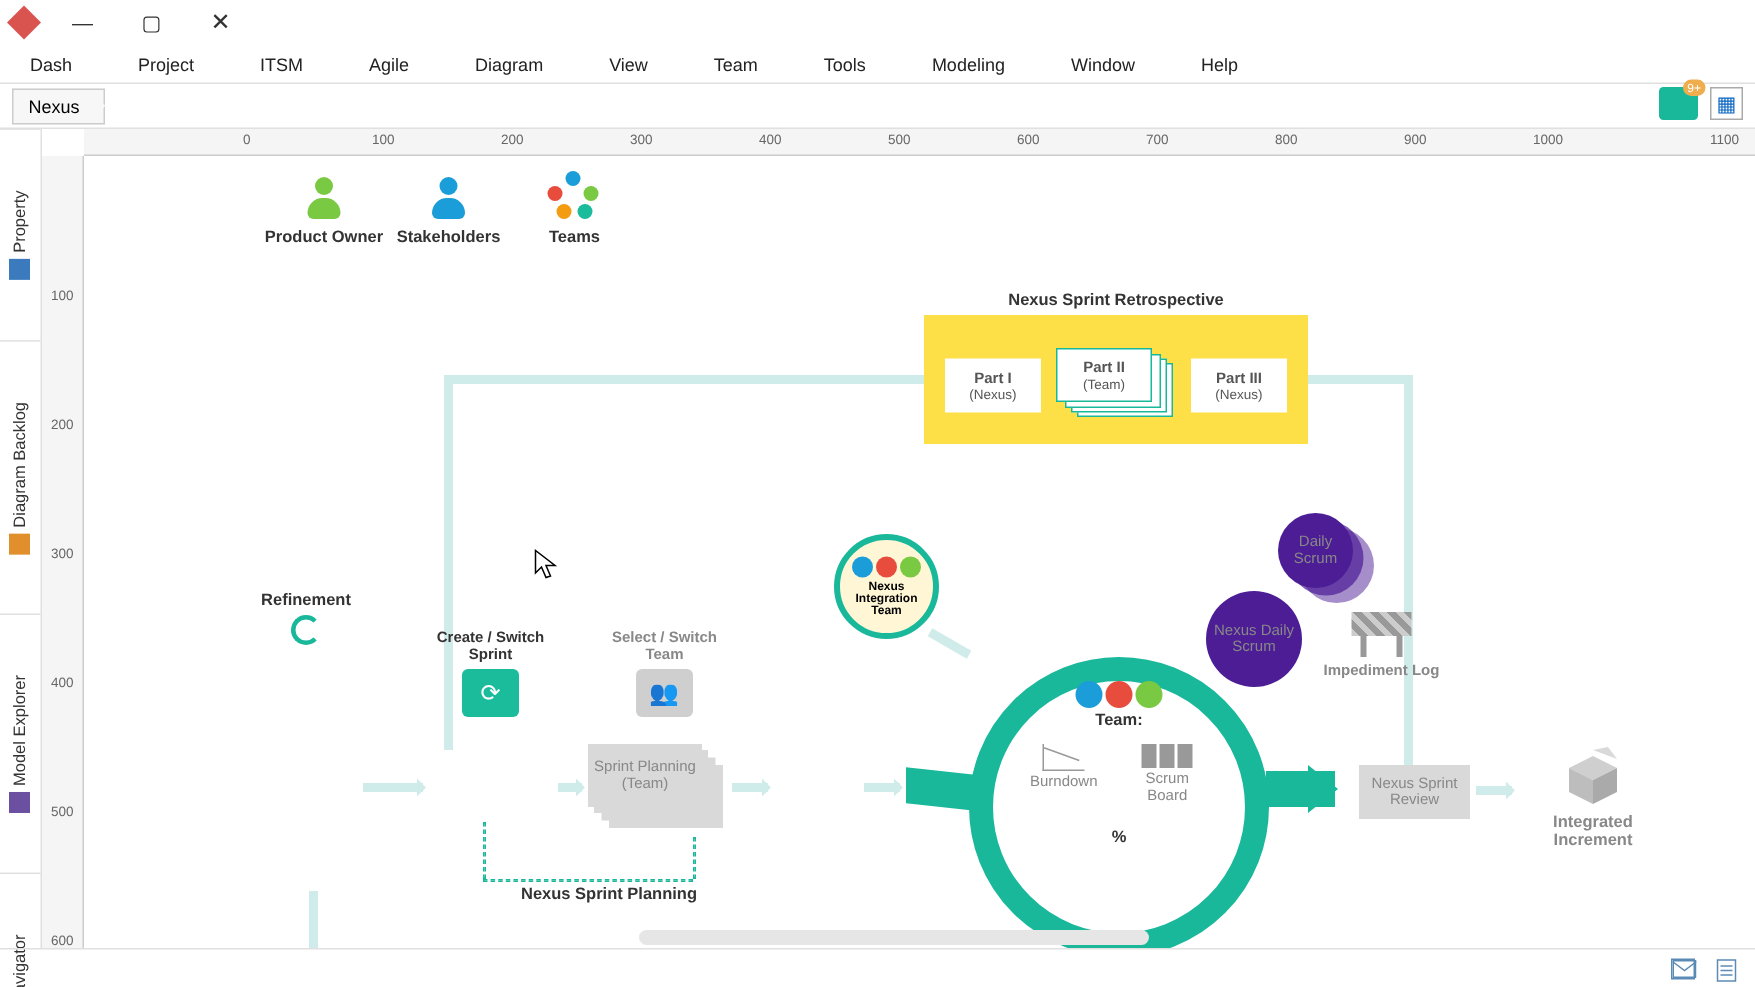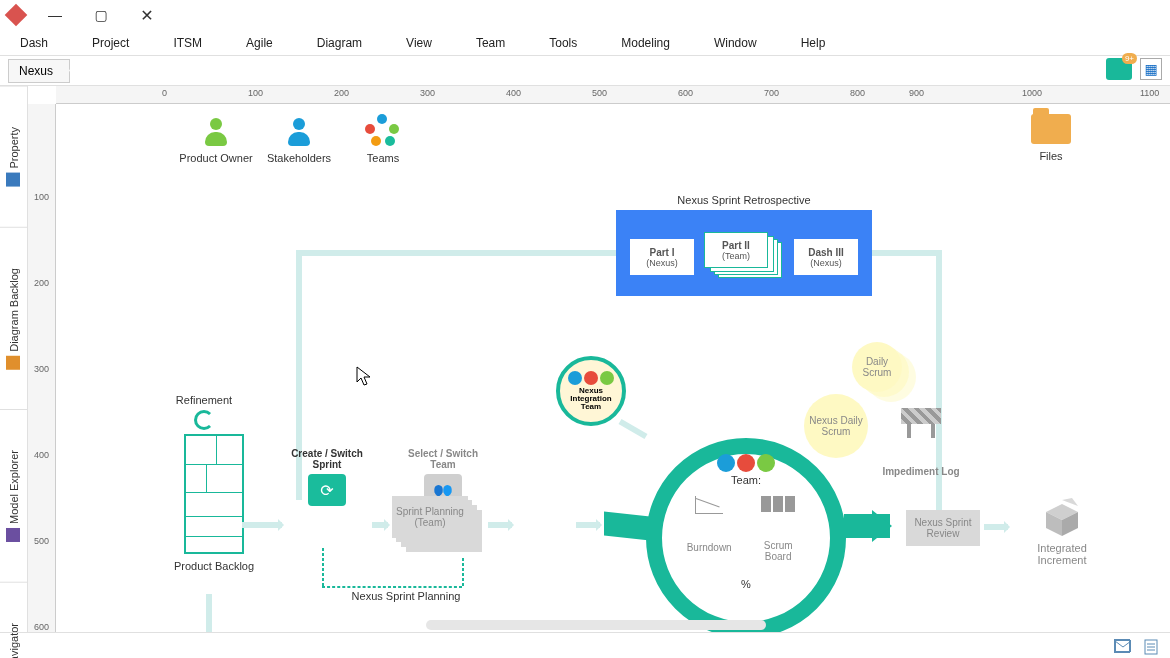--- a/index.html
+++ b/index.html
@@ -34,39 +34,39 @@
 .side-tab .si { width:14px; height:14px; background:#3a7abd; transform:rotate(180deg); display:inline-block;}
 
 .canvas-wrap { flex:1; position:relative; overflow:hidden; }
 .ruler-h { position:absolute; top:0; left:28px; right:0; height:18px; border-bottom:1px solid #ccc; background:#f5f5f5; font-size:9px; color:#666;}
 .ruler-h span { position:absolute; top:2px; }
 .ruler-v { position:absolute; top:18px; left:0; width:28px; bottom:0; border-right:1px solid #ccc; background:#f5f5f5; font-size:9px; color:#666;}
 .ruler-v span { position:absolute; left:6px; }
 
 .canvas { position:absolute; top:18px; left:28px; right:0; bottom:0; background:#fff; }
 .element { position:absolute; text-align:center; }
-.label { font-size:11px; font-weight:normal; color:#333; }
-.sublabel { font-size:10px; color:#888;margin-top:28px; }
+.label { font-size:11px; font-weight:bold; color:#333; }
+.sublabel { font-size:10px; color:#888; }
 
 
 .person { width:34px; height:34px; border-radius:50%; margin:0 auto 4px; position:relative; }
 .person::before { content:""; position:absolute; top:4px; left:50%; transform:translateX(-50%); width:12px; height:12px; border-radius:50%; background:currentColor;}
 .person::after { content:""; position:absolute; bottom:2px; left:50%; transform:translateX(-50%); width:22px; height:14px; border-radius:10px 10px 4px 4px; background:currentColor;}
 
 .p-green { color:#7ac943; }
 .p-blue { color:#1b9dd9; }
 
 .teams-icon { width:44px; height:34px; margin:0 auto 4px; position:relative;}
 .teams-icon .dot{position:absolute; width:10px; height:10px; border-radius:50%;}
 
 .folder { width:40px; height:30px; background:#f0ad4e; border-radius:3px; margin:0 auto 6px; position:relative;}
 .folder::before{content:""; position:absolute; top:-6px; left:2px; width:16px; height:8px; background:#f0ad4e; border-radius:2px 2px 0 0;}
 
 
-.retro-box { position:absolute; background:#3b82f6; padding:22px 14px 14px; }
+.retro-box { position:absolute; background:#fde047; padding:22px 14px 14px; }
 .retro-parts { display:flex; gap:10px; align-items:center;}
 .retro-part { background:#fff; width:64px; height:36px; display:flex; flex-direction:column; align-items:center; justify-content:center; font-size:10px; font-weight:bold; color:#555;}
 .retro-part .sub{font-size:9px; font-weight:normal;}
 .stack { position:relative; width:80px; height:50px;}
 .stack .card{position:absolute; background:#fff; border:1px solid #19b89a; width:64px; height:36px;}
 
 
 .curl { width:20px; height:20px; border:3px solid #19b89a; border-right-color:transparent; border-radius:50%; margin-bottom:2px;}
 
 
@@ -84,21 +84,21 @@
 
 .sprint-backlog { width:52px; height:52px; border:2px solid #aaa; position:relative; margin:0 auto;}
 .sprint-backlog::before,.sprint-backlog::after{content:"";position:absolute;background:#aaa;}
 .sprint-backlog .hl{position:absolute; left:0; right:0; height:1px; background:#aaa;}
 .sprint-backlog .vl{position:absolute; top:0; bottom:0; width:1px; background:#aaa;}
 
 
 .big-circle { width:200px; height:200px; border:16px solid #19b89a; border-radius:50%; position:absolute;}
 .nexus-team-badge { width:70px; height:70px; border:4px solid #19b89a; border-radius:50%; background:#fff6d6; display:flex; flex-direction:column; align-items:center; justify-content:center;}
 
-.grey-circle { border-radius:50%; background:#fef9c3; color:#888; display:flex; align-items:center; justify-content:center; font-size:10px; text-align:center;}
+.grey-circle { border-radius:50%; background:#4c1d95; color:#888; display:flex; align-items:center; justify-content:center; font-size:10px; text-align:center;}
 
 .barrier { width:40px; height:30px; margin:0 auto 4px; position:relative;}
 .barrier::before{content:""; position:absolute; top:0; left:0; right:0; height:16px; background:repeating-linear-gradient(45deg,#ccc 0 4px,#999 4px 8px);}
 .barrier::after{content:"";position:absolute; bottom:0; left:6px; width:4px; height:14px; background:#999; box-shadow: 24px 0 #999;}
 
 .review-box { width:74px; height:36px; background:#d9d9d9; display:flex; align-items:center; justify-content:center; font-size:10px; color:#888; text-align:center;}
 
 .cube { width:40px; height:40px; margin:0 auto 4px; position:relative;}
 .cube svg{width:100%;height:100%;}
 
@@ -197,21 +197,21 @@
     <div class="ruler-h">
       <span style="left:106px">0</span>
       <span style="left:192px">100</span>
       <span style="left:278px">200</span>
       <span style="left:364px">300</span>
       <span style="left:450px">400</span>
       <span style="left:536px">500</span>
       <span style="left:622px">600</span>
       <span style="left:708px">700</span>
       <span style="left:794px">800</span>
-      <span style="left:853px">900</span>
+      <span style="left:880px">900</span>
       <span style="left:966px">1000</span>
       <span style="left:1084px">1100</span>
     </div>
     <div class="ruler-v">
       <span style="top:88px">100</span>
       <span style="top:174px">200</span>
       <span style="top:260px">300</span>
       <span style="top:346px">400</span>
       <span style="top:432px">500</span>
       <span style="top:518px">600</span>
@@ -235,65 +235,50 @@
           <span class="dot" style="background:#e74c3c; top:10px; left:4px;"></span>
           <span class="dot" style="background:#7ac943; top:10px; left:28px;"></span>
           <span class="dot" style="background:#f39c12; top:22px; left:10px;"></span>
           <span class="dot" style="background:#1abc9c; top:22px; left:24px;"></span>
         </div>
         <div class="label">Teams</div>
       </div>
       <div class="element" style="left:198px; top:10px; width:90px;">
         <div class="person p-blue"></div>
         <div class="label">Stakeholders</div>
-      </div>
-      <div class="element" style="left:960px; top:10px; width:70px;">
-        <div class="folder"></div>
-        <div class="label">Files</div>
       </div>
 
       <div class="element" style="left:560px; top:90px;">
         <div class="label" style="margin-bottom:4px;">Nexus Sprint Retrospective</div>
         <div class="retro-box" style="position:relative;">
           <div class="retro-parts">
             <div class="retro-part">
                 <span>Part I</span>
                 <span class="sub">(Nexus)</span>
               </div>
             <div class="stack">
               <div class="card" style="top:10px;left:14px;"></div>
               <div class="card" style="top:7px;left:10px;"></div>
               <div class="card" style="top:4px;left:6px;"></div>
               <div class="card" style="top:0;left:0;display:flex;flex-direction:column;align-items:center;justify-content:center;font-size:10px;font-weight:bold;color:#555;">
                   <span>Part II</span>
                   <span class="sub" style="font-size:9px;font-weight:normal;">(Team)</span>
                 </div>
             </div>
             <div class="retro-part">
-                <span>Dash III</span>
+                <span>Part III</span>
                 <span class="sub">(Nexus)</span>
               </div>
           </div>
         </div>
       </div>
 
       <div class="element" style="left:108px; top:290px; width:80px;">
         <div class="label">Refinement</div>
         <div class="curl" style="margin:4px auto 0;"></div>
-      </div>
-      <div class="element" style="left:118px; top:330px;">
-        <div class="backlog">
-          <div class="row" style="top:28px;"></div>
-            <div class="row" style="top:56px;"></div>
-            <div class="row" style="top:80px;"></div>
-            <div class="row" style="top:100px;"></div>
-          <div class="col" style="left:30px;top:0;height:28px;"></div>
-            <div class="col" style="left:20px;top:28px;height:28px;"></div>
-        </div>
-        <div class="label" style="margin-top:6px;">Product Backlog</div>
       </div>
 
       <div class="element" style="left:226px; top:316px; width:90px;">
         <div class="sublabel" style="color:#333;font-weight:bold;line-height:1.1;">Create / Switch Sprint</div>
         <div class="action-icon" style="margin-top:4px;">⟳</div>
       </div>
 
       <div class="element" style="left:342px; top:316px; width:90px;">
         <div class="sublabel" style="color:#888;font-weight:bold;line-height:1.1;">Select / Switch Team</div>
         <div class="action-icon grey" style="margin-top:4px;">👥</div>

